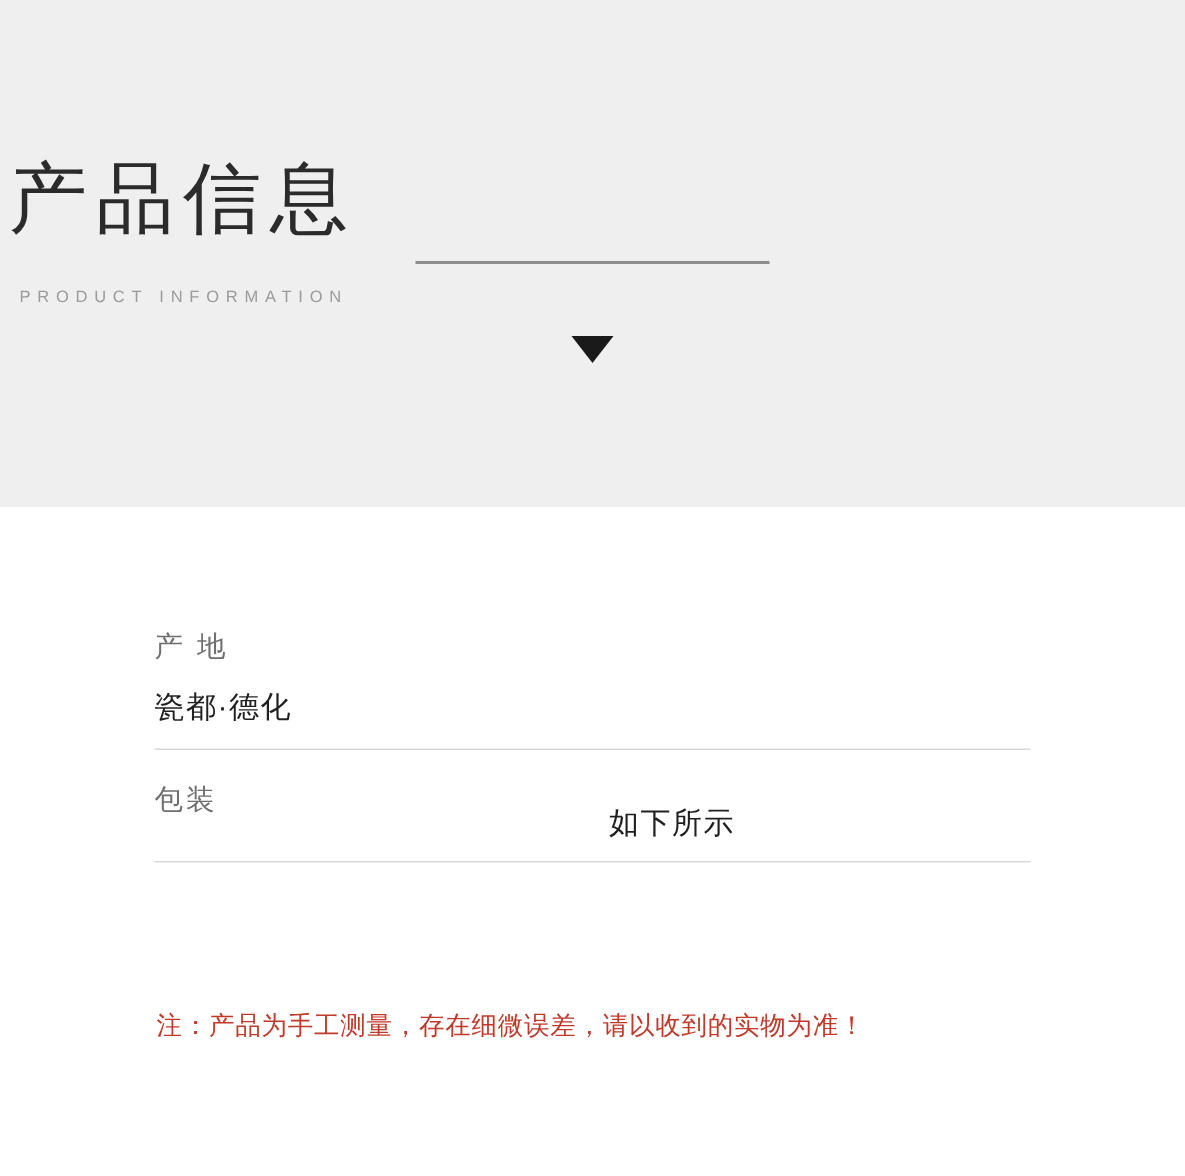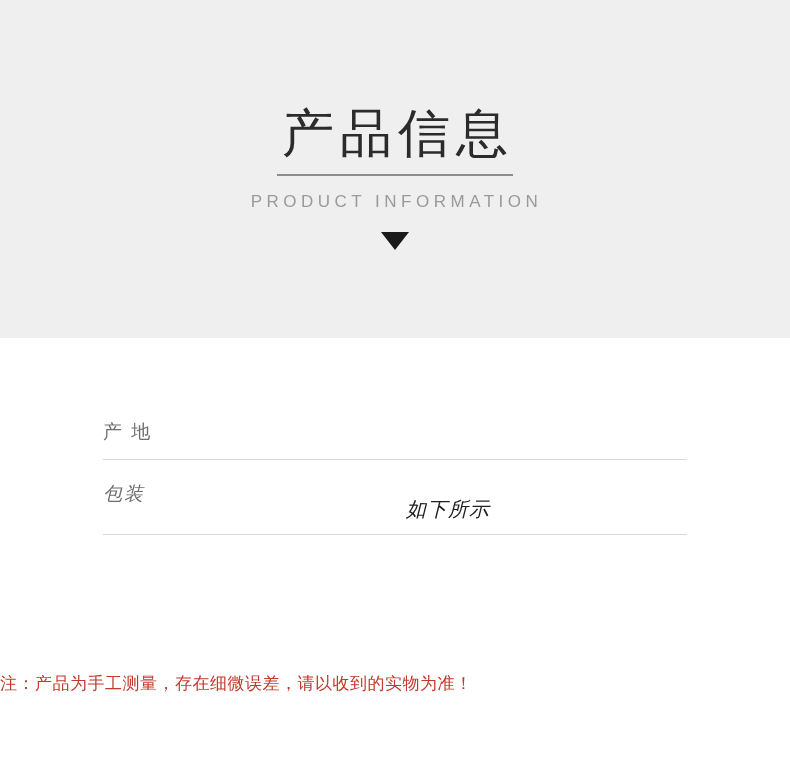--- a/index.html
+++ b/index.html
@@ -28,44 +28,44 @@
     top: 0;
     width: 790px;
     height: 338px;
     background: #efefef;
   }
   .banner-inner {
     position: absolute;
     left: 0;
     top: 0;
     width: 790px;
-    text-align: center;
+    text-align: left;
   }
   .title-cn {
     margin-top: 104px;
     font-family: "DejaVu Serif", "Liberation Serif", serif;
     font-size: 52px;
     font-weight: 400;
     letter-spacing: 6px;
     color: #2b2b2b;
     line-height: 1.15;
     padding-left: 6px;
   }
   .title-underline {
     width: 236px;
     height: 2px;
     background: #8c8c8c;
     margin: 10px auto 0 auto;
   }
   .title-en {
     margin-top: 16px;
-    font-size: 17px;
+    font-size: 11px;
     letter-spacing: 4.5px;
     color: #9a9a9a;
-    padding-left: 3px;
+    padding-left: 13px;
   }
   .arrow-down {
     margin: 20px auto 0 auto;
     width: 0;
     height: 0;
     border-left: 14px solid transparent;
     border-right: 14px solid transparent;
     border-top: 18px solid #1a1a1a;
   }
 
@@ -81,21 +81,20 @@
     border-bottom: 1px solid #d8d8d8;
     padding-bottom: 12px;
     margin-bottom: 0;
     gap: 12px;
   }
   .spec-row:first-child {
     padding-bottom: 14px;
   }
   .spec-row + .spec-row {
     margin-top: 22px;
-    font-style: italic;
   }
   .spec-cell {
     width: 50%;
     box-sizing: border-box;
   }
   .spec-cell.second {
     padding-left: 5px;
   }
   .spec-label {
     font-size: 19px;
@@ -112,23 +111,25 @@
     line-height: 1.3;
     font-weight: 400;
   }
 
   
   .note {
     position: absolute;
     left: 0;
     top: 672px;
     width: 641px;
+    text-align: center;
     font-size: 17px;
     color: #c0392b;
     letter-spacing: 0.5px;
+    padding-left: 20px;
   }
 </style>
 </head>
 <body>
 
 <div class="page">
 
   <div class="banner">
     <div class="banner-inner">
       <div class="title-cn">产品信息</div>
@@ -136,20 +137,21 @@
       <div class="title-en">PRODUCT INFORMATION</div>
       <div class="arrow-down"></div>
     </div>
   </div>
 
   <div class="specs">
 
     <div class="spec-row">
       <div class="spec-cell">
         <div class="spec-label">产 地</div>
+        <div class="spec-value">瓷都·德化</div>
       </div>
       <div class="spec-cell second">
       </div>
     </div>
 
     <div class="spec-row">
       <div class="spec-cell">
         <div class="spec-label">包装</div>
       </div>
       <div class="spec-cell second">

